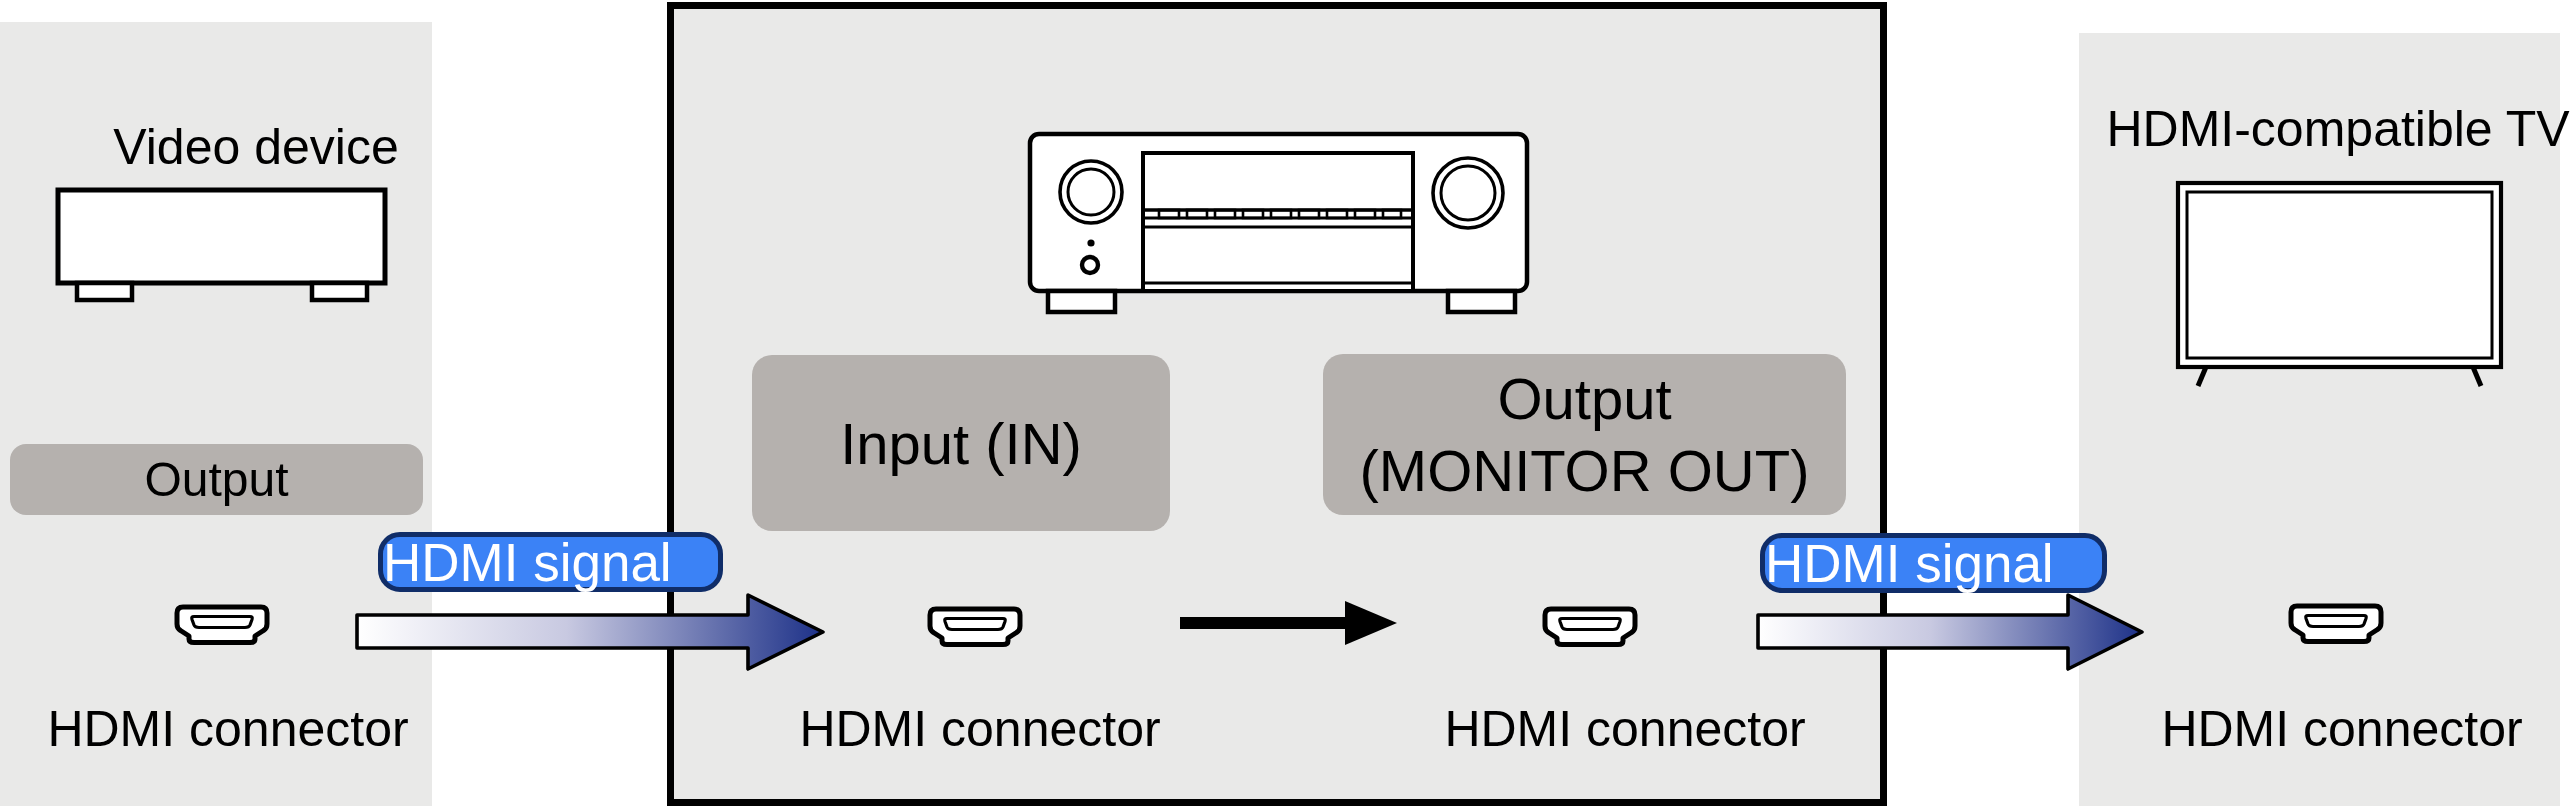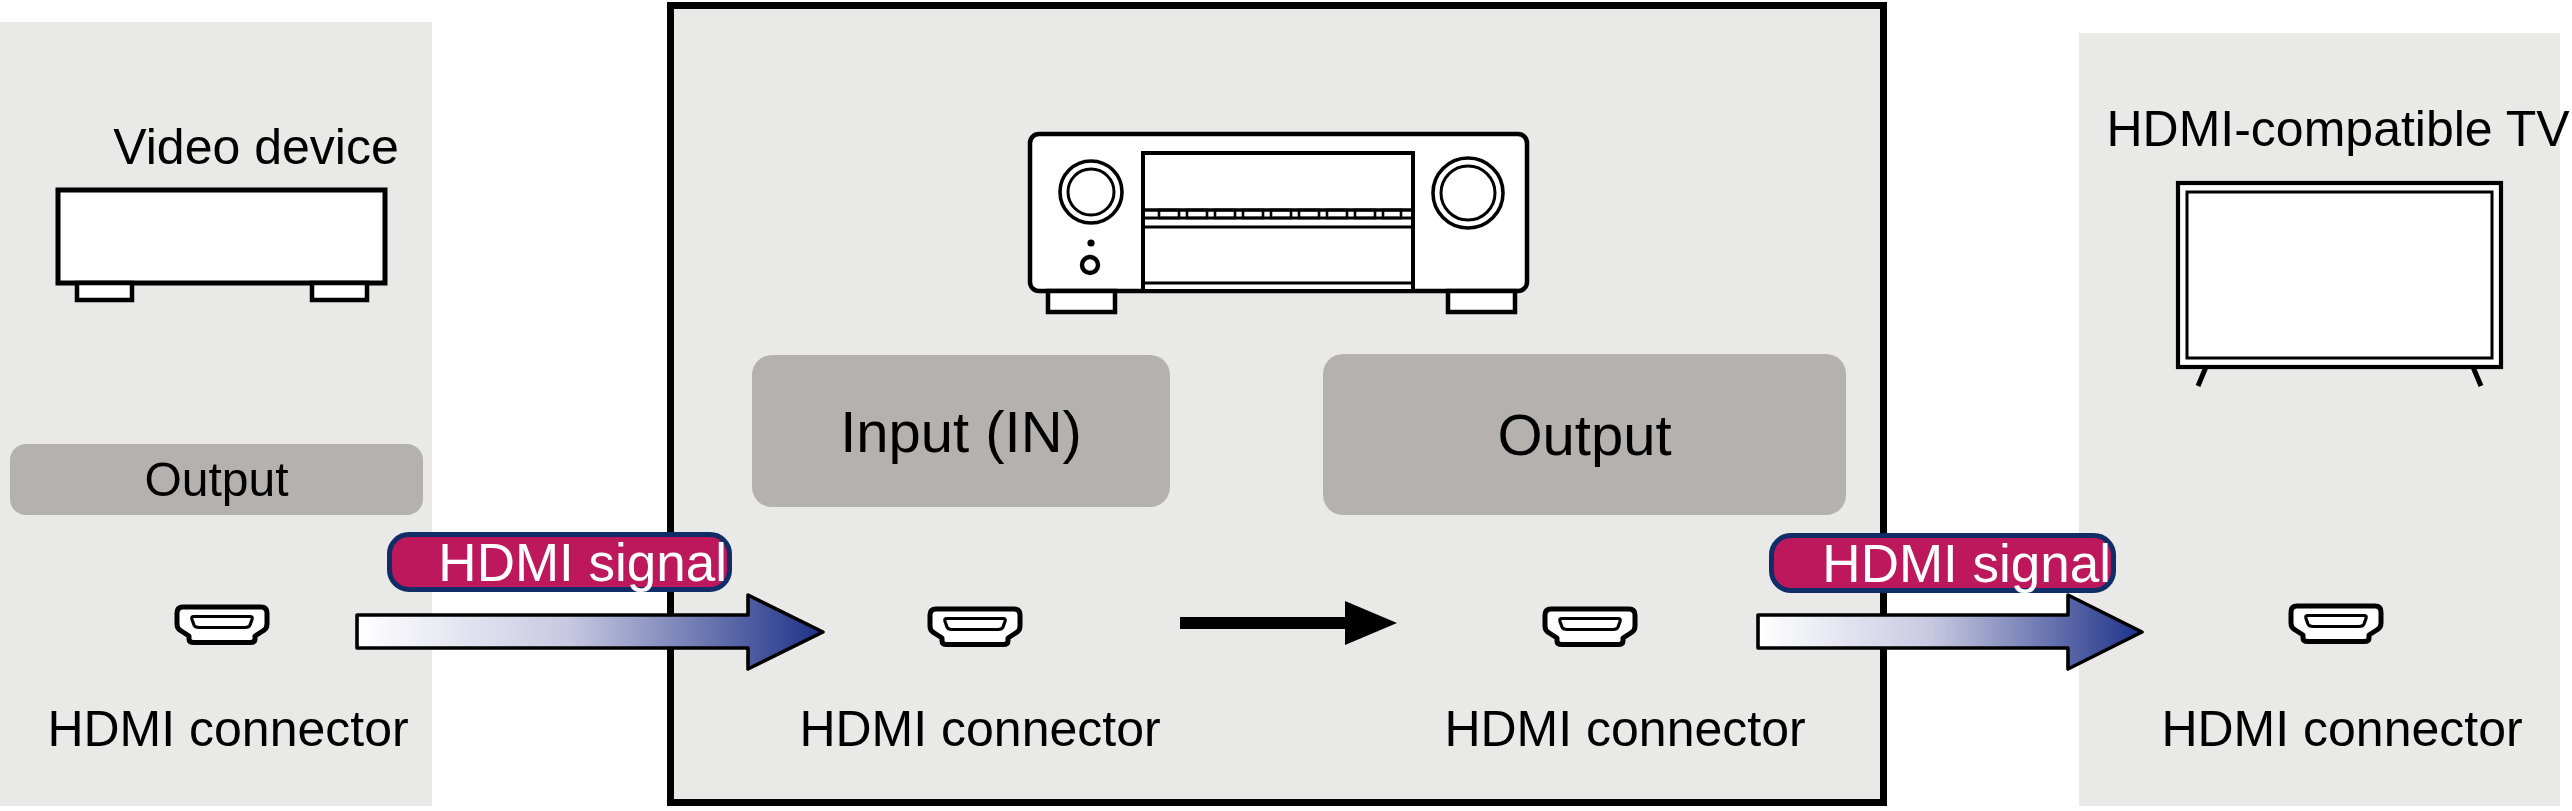--- a/index.html
+++ b/index.html
@@ -8,22 +8,22 @@
 
   .panel{position:absolute;background:#e9e9e8;}
   #panel-left{left:0;top:22px;width:432px;height:784px;}
   #panel-center{left:667px;top:2px;width:1220px;height:804px;border:7px solid #000;box-sizing:border-box;background:#e9e9e8;}
   #panel-right{left:2079px;top:33px;width:481px;height:773px;}
 
   .label{position:absolute;color:#000;font-size:50px;text-align:center;white-space:nowrap;z-index:2;}
 
   .badge{position:absolute;background:#b5b1ae;border-radius:18px;display:flex;align-items:center;justify-content:center;color:#000;z-index:2;text-align:center;}
 
-  .signal-badge{position:absolute;background:#be185d;border:5px solid #102d68;border-radius:22px;box-sizing:border-box;
-    display:flex;align-items:center;justify-content:flex-end;color:#ffffff;font-size:53px;z-index:6;white-space:nowrap;margin-left:9px;}
+  .signal-badge{position:absolute;background:#3b82f6;border:5px solid #102d68;border-radius:22px;box-sizing:border-box;
+    display:flex;align-items:center;justify-content:flex-start;color:#ffffff;font-size:53px;z-index:6;white-space:nowrap;}
 
   .art{position:absolute;z-index:2;}
   .arrow{position:absolute;z-index:5;}
 </style>
 </head>
 <body>
 
 <div id="stage">
 
   <div id="panel-left" class="panel"></div>
@@ -76,27 +76,28 @@
     <circle cx="448" cy="73" r="35" fill="#fff" stroke="#000" stroke-width="3.6"></circle>
     <circle cx="448" cy="73" r="27" fill="#fff" stroke="#000" stroke-width="3"></circle>
 
     <circle cx="71" cy="123" r="3.6" fill="#000"></circle>
     <circle cx="70" cy="145" r="8" fill="#fff" stroke="#000" stroke-width="4.4"></circle>
 
     <rect x="28" y="171" width="67" height="21" fill="#fff" stroke="#000" stroke-width="4.5"></rect>
     <rect x="428" y="171" width="67" height="21" fill="#fff" stroke="#000" stroke-width="4.5"></rect>
   </svg>
 
-  <div class="badge" style="left:752px;top:355px;width:418px;height:152px;border-radius:20px;font-size:58px;">
+  <div class="badge" style="left:752px;top:355px;width:418px;height:176px;border-radius:20px;font-size:58px;">
     <span>Input (IN)</span>
   </div>
 
   <div class="badge" style="left:1323px;top:354px;width:523px;height:161px;border-radius:20px;font-size:58px;line-height:1.24;">
     <div>
       <div>Output</div>
+      <div>(MONITOR OUT)</div>
     </div>
   </div>
 
   <svg class="art" style="left:926px;top:606px;" width="98" height="42" viewBox="0 0 98 42">
     <path d="M10,3 H88 Q94,3 94,9 V20 Q94,24.5 90.5,26.5 L82,32 V35 Q82,38.5 77,38.5 H21 Q16,38.5 16,35 V32 L7.5,26.5 Q4,24.5 4,20 V9 Q4,3 10,3 Z" fill="#fff" stroke="#000" stroke-width="5" stroke-linejoin="round"></path>
     <path d="M21,12.5 H77 Q80,12.5 79,15.5 L77,21 Q76,23.5 72,23.5 H26 Q22,23.5 21,21 L19,15.5 Q18,12.5 21,12.5 Z" fill="#fff" stroke="#000" stroke-width="3.2" stroke-linejoin="round"></path>
   </svg>
 
   <svg class="art" style="left:1170px;top:595px;" width="240" height="60" viewBox="0 0 240 60">
     <rect x="10" y="22" width="168" height="12" fill="#000"></rect>

